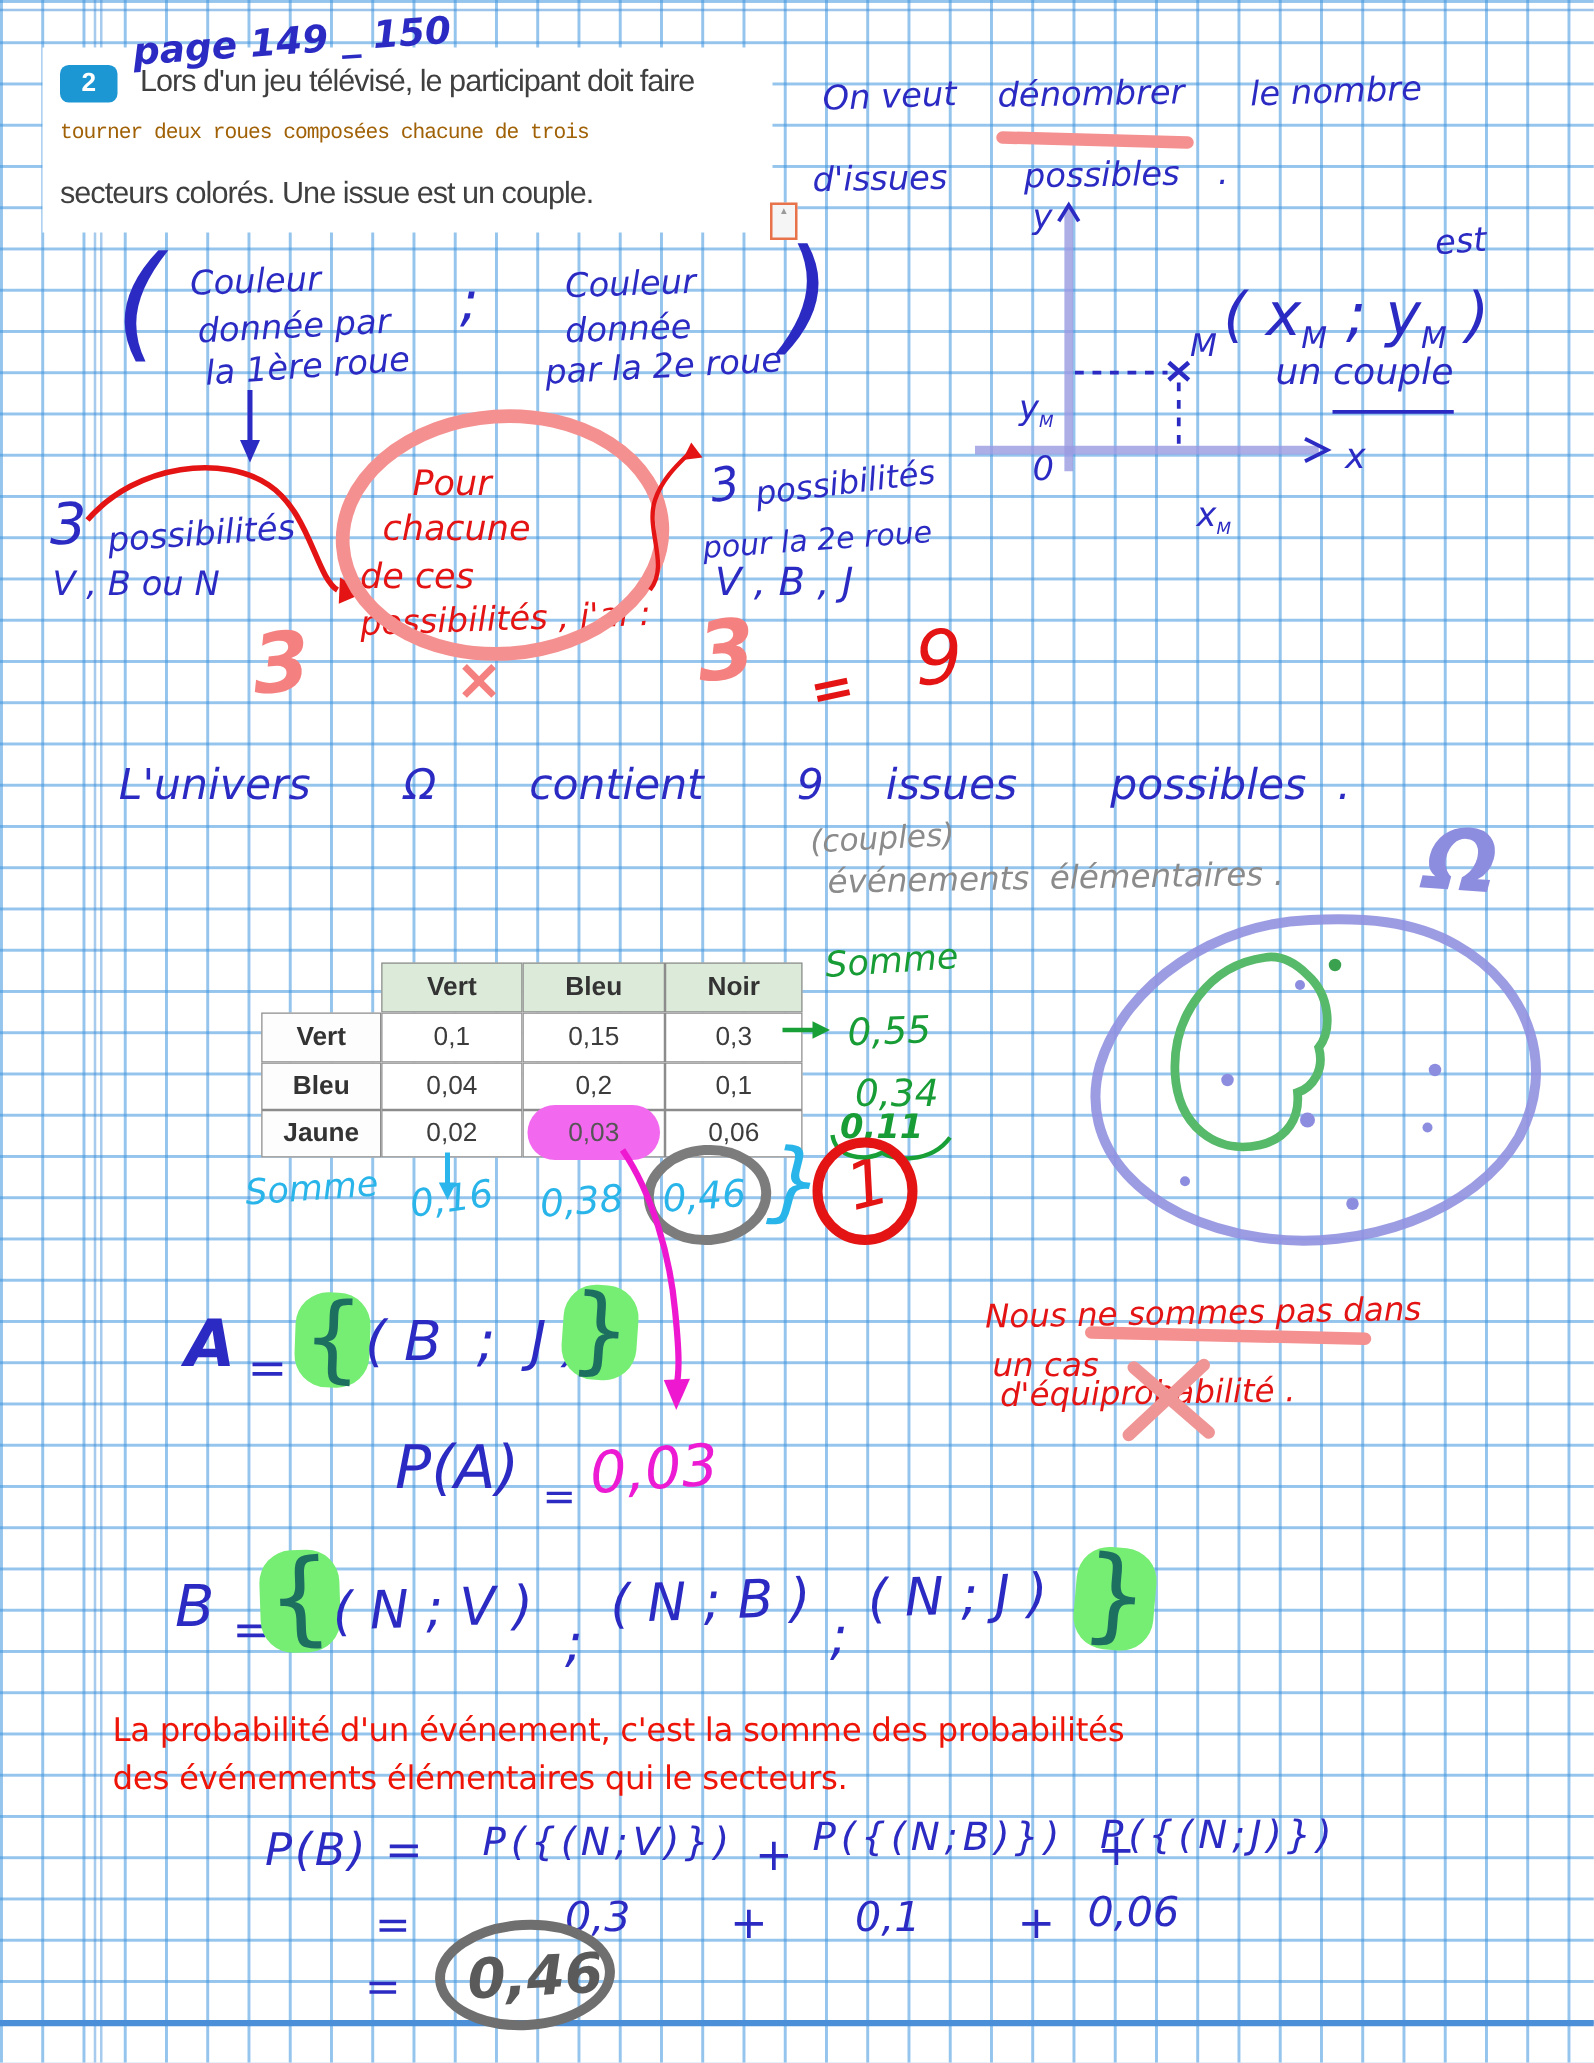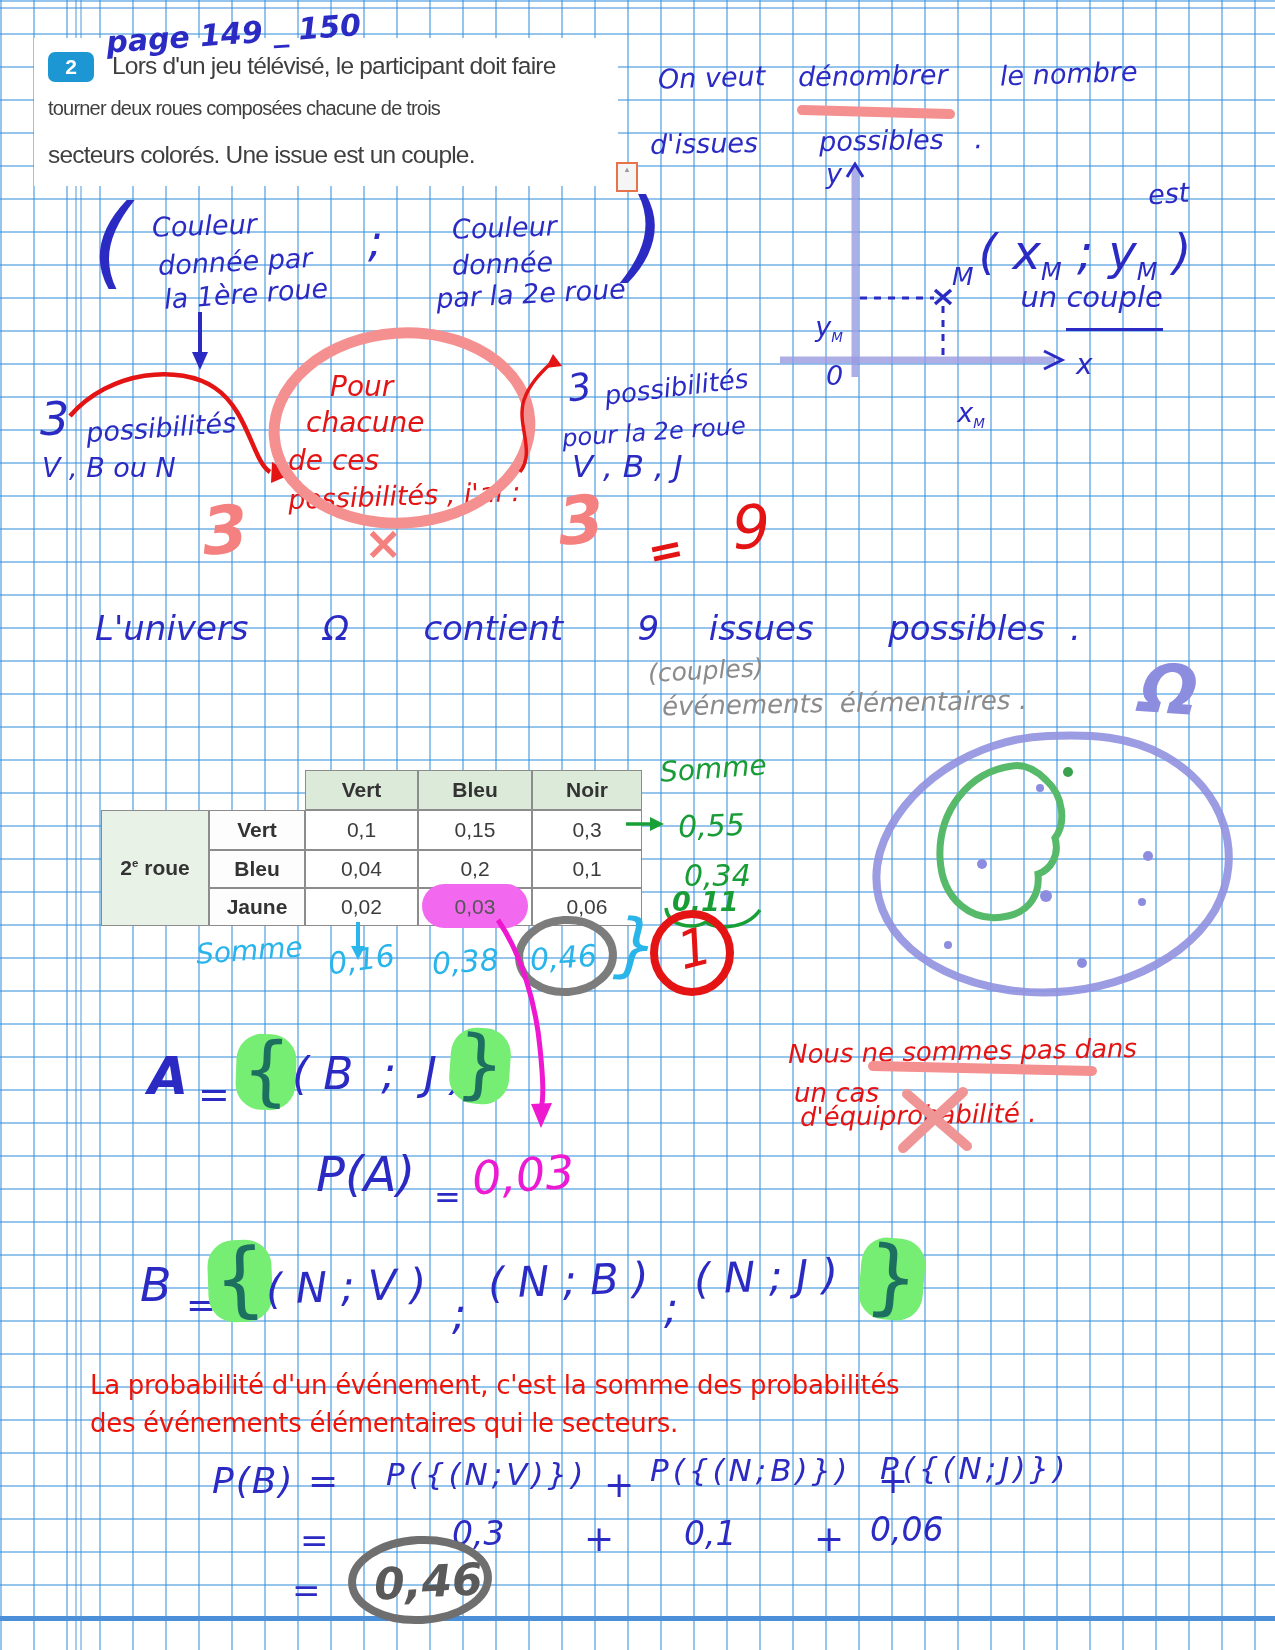--- a/index.html
+++ b/index.html
@@ -45,21 +45,21 @@
 <div class="abs" style="left:0;top:7px;width:1275px;height:2px;background:rgba(60,140,215,.5)"></div>
 <div class="abs" style="left:75px;top:0;width:2px;height:1650px;background:rgba(60,140,215,.45)"></div>
 <div class="abs" style="left:80px;top:0;width:2px;height:1650px;background:rgba(60,140,215,.45)"></div>
 <div class="abs" style="left:0;top:1616px;width:1275px;height:5px;background:#4a8fd8"></div>
 
 <div class="abs" style="left:34px;top:38px;width:584px;height:148px;background:#fff"></div>
 <div class="abs" style="left:48px;top:52px;width:46px;height:30px;background:#1d97d4;border-radius:7px;display:flex;align-items:center;justify-content:center;">
   <span class="pr" style="color:#fff;font-weight:bold;font-size:21px;">2</span>
 </div>
 <div class="abs pr" style="left:112px;top:52px;font-size:24.5px;color:#3f3f3f;letter-spacing:-0.8px;">Lors d'un jeu télévisé, le participant doit faire</div>
-<div class="abs pr" style="left:48px;top:97px;font-size:20px;color:#404040;letter-spacing:-0.8px;">tourner deux roues composées chacune de trois</div>
+<div class="abs pr" style="left:48px;top:97px;font-size:17px;color:#a16207;letter-spacing:-0.8px;font-family:Liberation Mono, monospace;">tourner deux roues composées chacune de trois</div>
 <div class="abs pr" style="left:48px;top:141px;font-size:24.5px;color:#3f3f3f;letter-spacing:-0.8px;">secteurs colorés. Une issue est un couple.</div>
 <div class="abs" style="left:616px;top:162px;width:18px;height:26px;background:#f5f5f5;border:2px solid #e8734a;display:flex;align-items:flex-start;justify-content:center;">
   <span style="font-size:9px;color:#9a9a9a;line-height:10px;">▴</span>
 </div>
 
 <div class="abs hw blue" style="left:106px;top:16px;font-size:30px;font-weight:bold;transform:rotate(-4deg);">page 149 _ 150</div>
 
 <div class="abs hw blue" style="left:658px;top:62px;font-size:27px;transform:rotate(-2deg);">On veut</div>
 <div class="abs hw blue" style="left:798px;top:60px;font-size:27px;transform:rotate(-1deg);">dénombrer</div>
 <div class="abs hw blue" style="left:1000px;top:58px;font-size:27px;transform:rotate(-2deg);">le nombre</div>
@@ -113,23 +113,20 @@
 
 <div class="abs hw blue" style="left:95px;top:608px;font-size:34px;word-spacing:14px;">L'univers   Ω   contient   9  issues   possibles .</div>
 <div class="abs hw grey" style="left:648px;top:656px;font-size:25px;transform:rotate(-3deg);">(couples)</div>
 <div class="abs hw grey" style="left:662px;top:688px;font-size:26px;transform:rotate(-1deg);">événements  élémentaires .</div>
 <div class="abs hw peri" style="left:1140px;top:650px;font-size:68px;font-weight:bold;transform:rotate(4deg);">Ω</div>
 
 <div class="tbl">
   <div class="tc th" style="grid-column:3;grid-row:2;">Vert</div>
   <div class="tc th" style="grid-column:4;grid-row:2;">Bleu</div>
   <div class="tc th" style="grid-column:5;grid-row:2;">Noir</div>
-  <div class="tc tg" style="grid-column:1;grid-row:3 / span 3;">
-    <span><span>2</span><span class="sup">e</span><span> roue</span></span>
-  </div>
   <div class="tc tl" style="grid-column:2;grid-row:3;">Vert</div>
   <div class="tc" style="grid-column:3;grid-row:3;">0,1</div>
   <div class="tc" style="grid-column:4;grid-row:3;">0,15</div>
   <div class="tc" style="grid-column:5;grid-row:3;">0,3</div>
   <div class="tc tl" style="grid-column:2;grid-row:4;">Bleu</div>
   <div class="tc" style="grid-column:3;grid-row:4;">0,04</div>
   <div class="tc" style="grid-column:4;grid-row:4;">0,2</div>
   <div class="tc" style="grid-column:5;grid-row:4;">0,1</div>
   <div class="tc tl" style="grid-column:2;grid-row:5;">Jaune</div>
   <div class="tc" style="grid-column:3;grid-row:5;">0,02</div>

